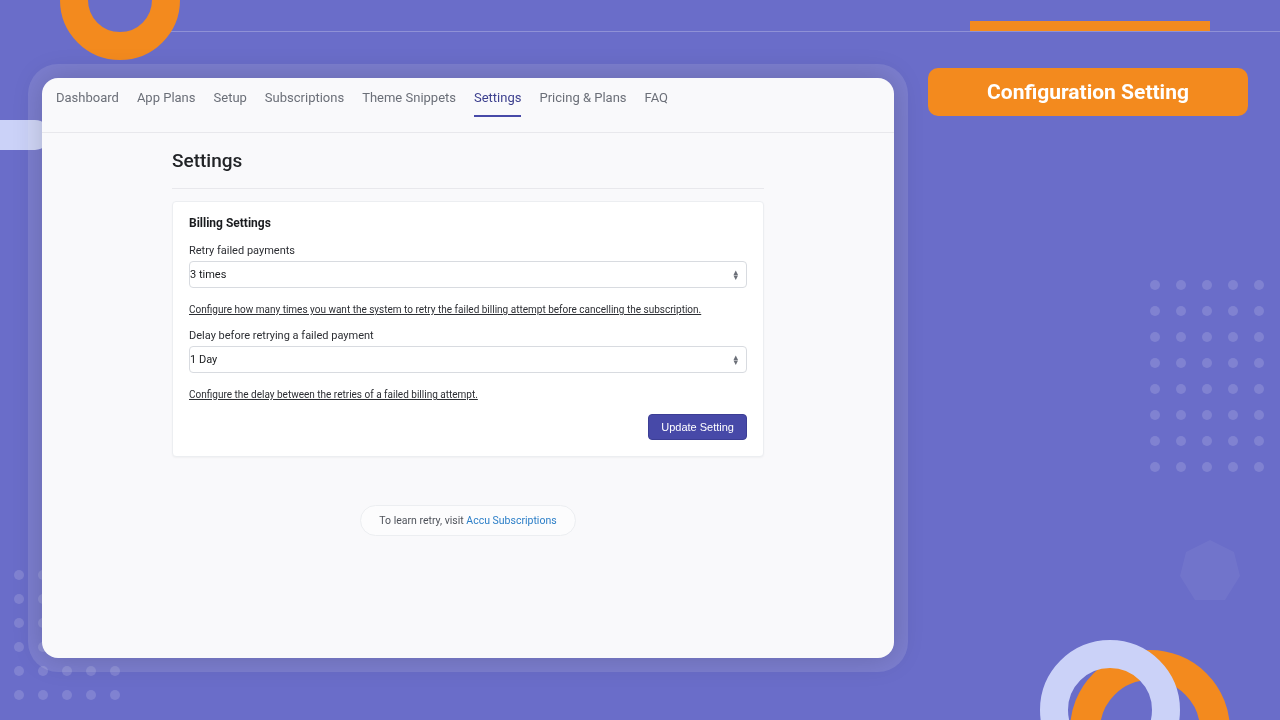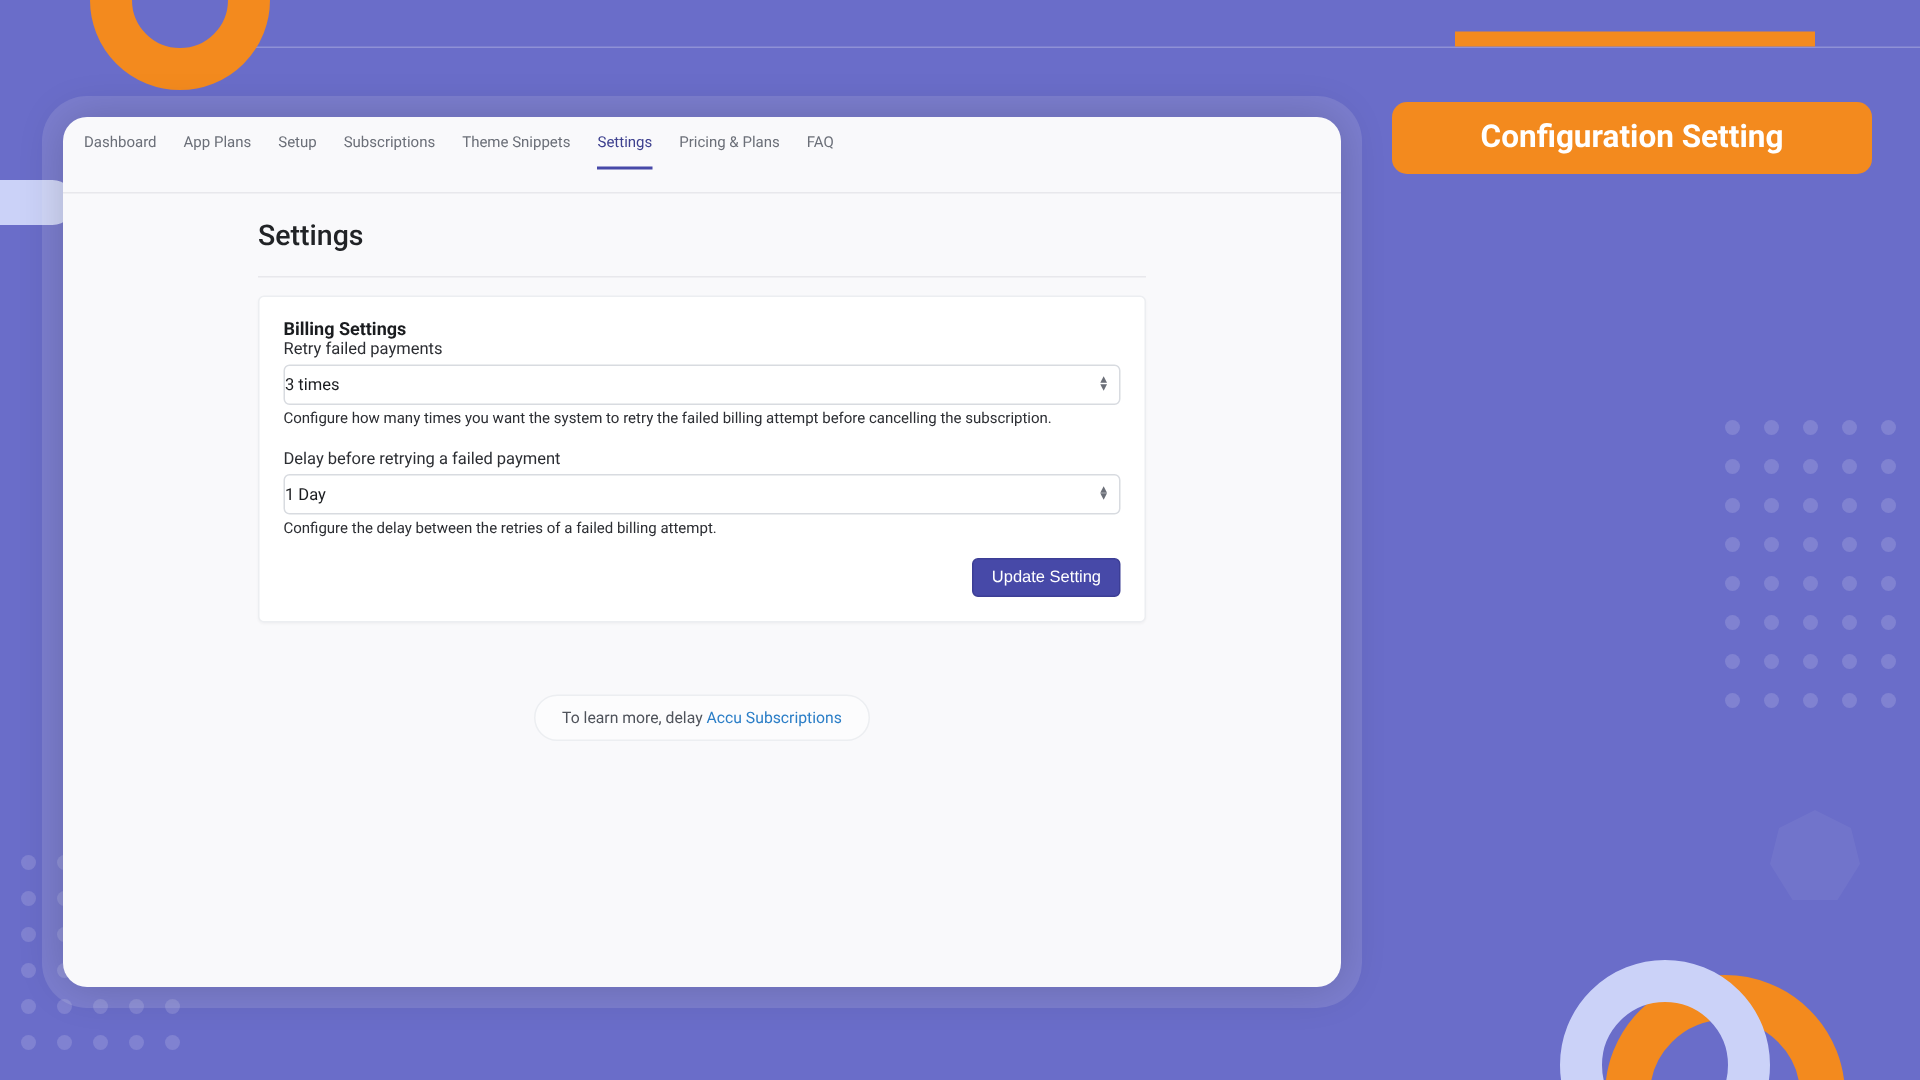--- a/index.html
+++ b/index.html
@@ -142,21 +142,21 @@
   border-radius: 16px;
   box-shadow: 0 0 30px rgba(0,0,0,0.18), 0 0 0 14px rgba(255,255,255,0.12);
   z-index: 10;
   overflow: hidden;
 }
 .tabs {
   display: flex;
   gap: 18px;
   padding: 12px 14px 16px 14px;
   border-bottom: 1px solid #e8e8ec;
-  font-size: 10px;
+  font-size: 13px;
 }
 .tab {
   color: #6b6f78;
   padding-bottom: 10px;
   cursor: pointer;
 }
 .tab.active {
   color: #3e418f;
   border-bottom: 2px solid #4749a8;
   margin-bottom: -1px;
@@ -176,20 +176,21 @@
   border: 1px solid #eceef1;
   border-radius: 4px;
   margin-top: 12px;
   padding: 14px 16px 16px 16px;
   box-shadow: 0 1px 2px rgba(0,0,0,0.04);
 }
 .card-title {
   font-size: 12px;
   font-weight: 700;
   color: #1a1c1f;
+  margin-bottom: 14px;
 }
 .field-label {
   font-size: 11px;
   color: #2c2e33;
   margin-bottom: 4px;
 }
 .select {
   width: 100%;
   border: 1px solid #d8dbe0;
   border-radius: 4px;
@@ -210,22 +211,23 @@
   transform: translateY(-50%);
   font-size: 9px;
   color: #6b6f78;
   line-height: 0.6;
   display: flex;
   flex-direction: column;
 }
 .field-help {
   font-size: 10px;
   color: #2c2e33;
-  margin-top: 4px;
+  margin-top: 16px;
   margin-bottom: 14px;
+  text-decoration: underline;
 }
 .btn-row {
   display: flex;
   justify-content: flex-end;
 }
 .btn-primary {
   background: #4749a8;
   color: #fff;
   border: 1px solid #3c3e95;
   border-radius: 4px;
@@ -374,16 +376,16 @@
           </span>
       </div>
       <div class="field-help">Configure the delay between the retries of a failed billing attempt.</div>
 
       <div class="btn-row">
         <button class="btn-primary">Update Setting</button>
       </div>
     </div>
 
     <div class="learn-pill">
-      <span>To learn more, delay </span><a href="#">Accu Subscriptions</a>
+      <span>To learn retry, visit </span><a href="#">Accu Subscriptions</a>
     </div>
   </div>
 </div>
 
 </body></html>

